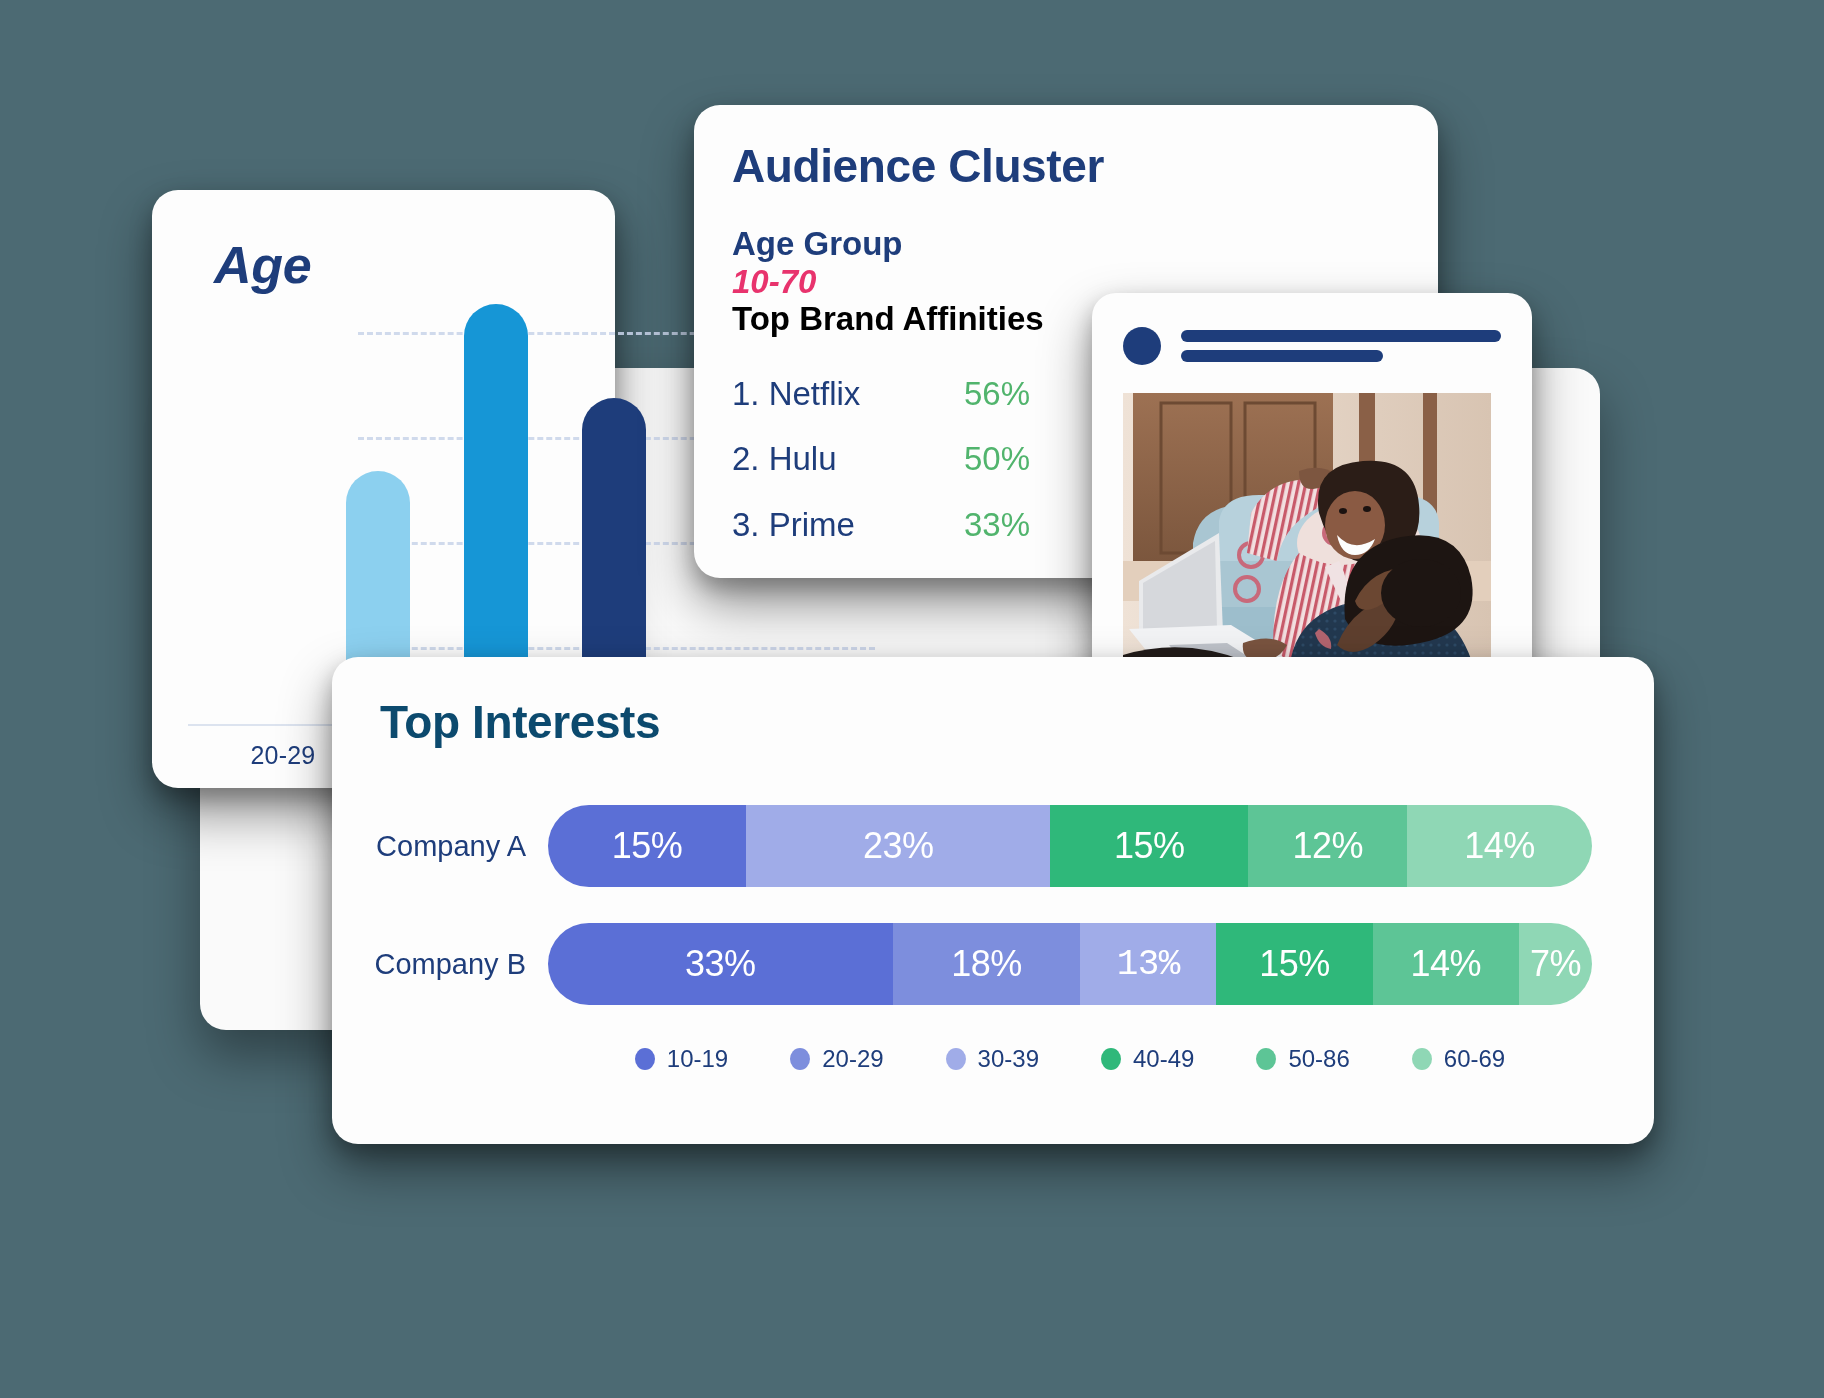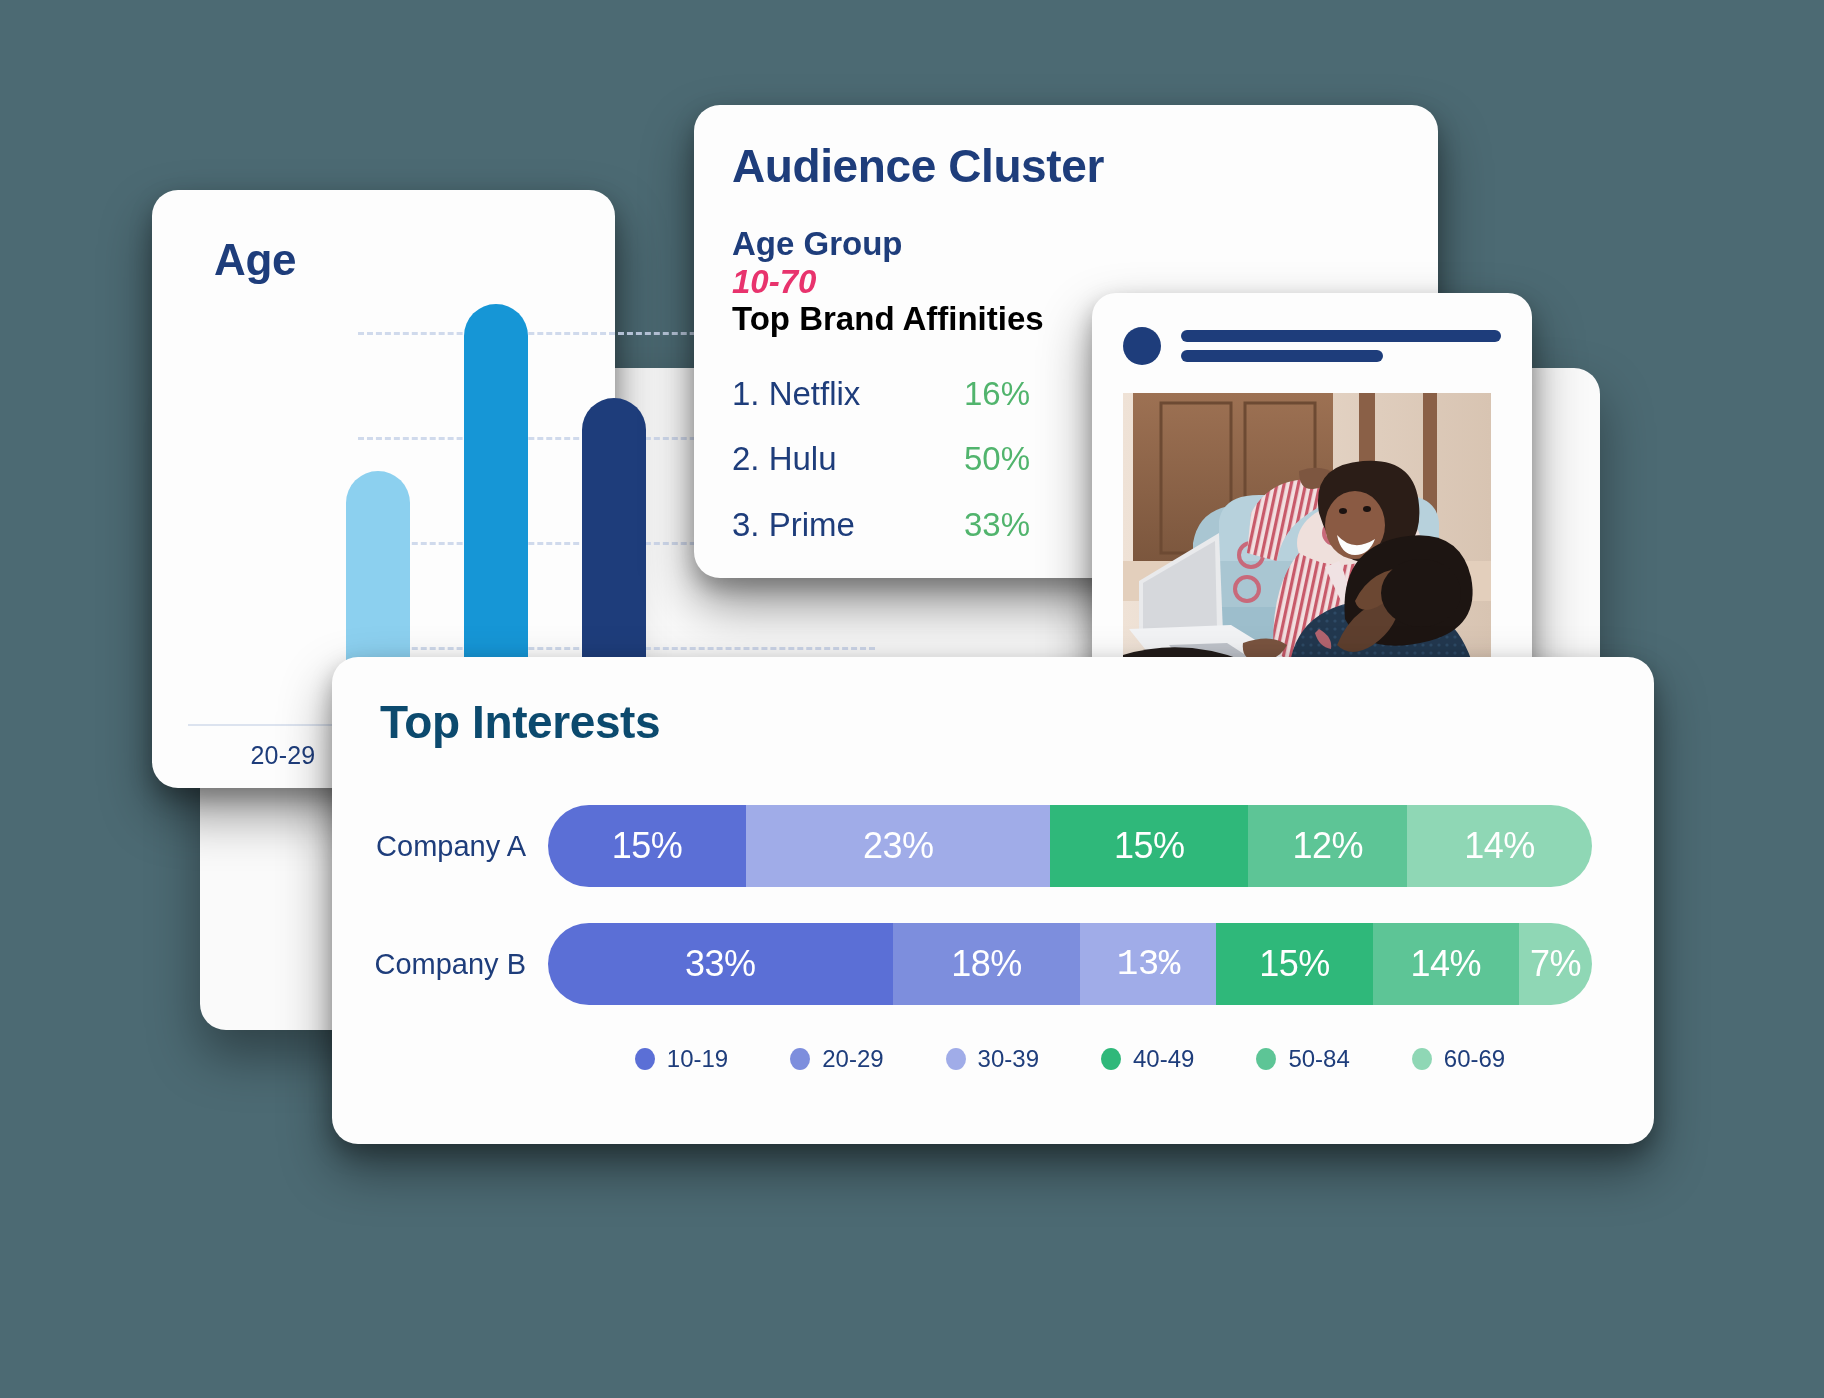--- a/index.html
+++ b/index.html
@@ -47,24 +47,25 @@
     left: 152px;
     top: 190px;
     width: 463px;
     height: 598px;
     z-index: 2;
   }
   .age-title {
     position: absolute;
     left: 62px;
     top: 45px;
-    font-size: 44px;
+    font-size: 52px;
     font-weight: bold;
     color: #1E3D7B;
     letter-spacing: -0.3px;
+    font-style: italic;
   }
   .age-plot {
     position: absolute;
     left: 36px;
     top: 142px;
     right: 0px;
     bottom: 72px;
   }
   .gridline {
     position: absolute;
@@ -303,21 +304,21 @@
       <span class="cl-label bold">Age Group</span>
       <span class="cl-value pink">10-70</span>
     </div>
 
     <div class="cluster-row" id="cluster-affinities-head">
       <span>Top Brand Affinities</span>
     </div>
 
     <div class="cluster-row" id="cluster-b1">
       <span class="cl-label cl-item">1. Netflix</span>
-      <span class="cl-value green">16%</span>
+      <span class="cl-value green">56%</span>
     </div>
     <div class="cluster-row" id="cluster-b2">
       <span class="cl-label cl-item">2. Hulu</span>
       <span class="cl-value green">50%</span>
     </div>
     <div class="cluster-row" id="cluster-b3">
       <span class="cl-label cl-item">3. Prime</span>
       <span class="cl-value green">33%</span>
     </div>
   </div>
@@ -444,21 +445,21 @@
       <div class="legend-item">
         <span class="legend-dot" style="background:#A0ACE8;"></span>
         <span>30-39</span>
       </div>
       <div class="legend-item">
         <span class="legend-dot" style="background:#2FB87A;"></span>
         <span>40-49</span>
       </div>
       <div class="legend-item">
         <span class="legend-dot" style="background:#5DC596;"></span>
-        <span>50-84</span>
+        <span>50-86</span>
       </div>
       <div class="legend-item">
         <span class="legend-dot" style="background:#8FD7B5;"></span>
         <span>60-69</span>
       </div>
     </div>
   </div>
 
 </div>
 

